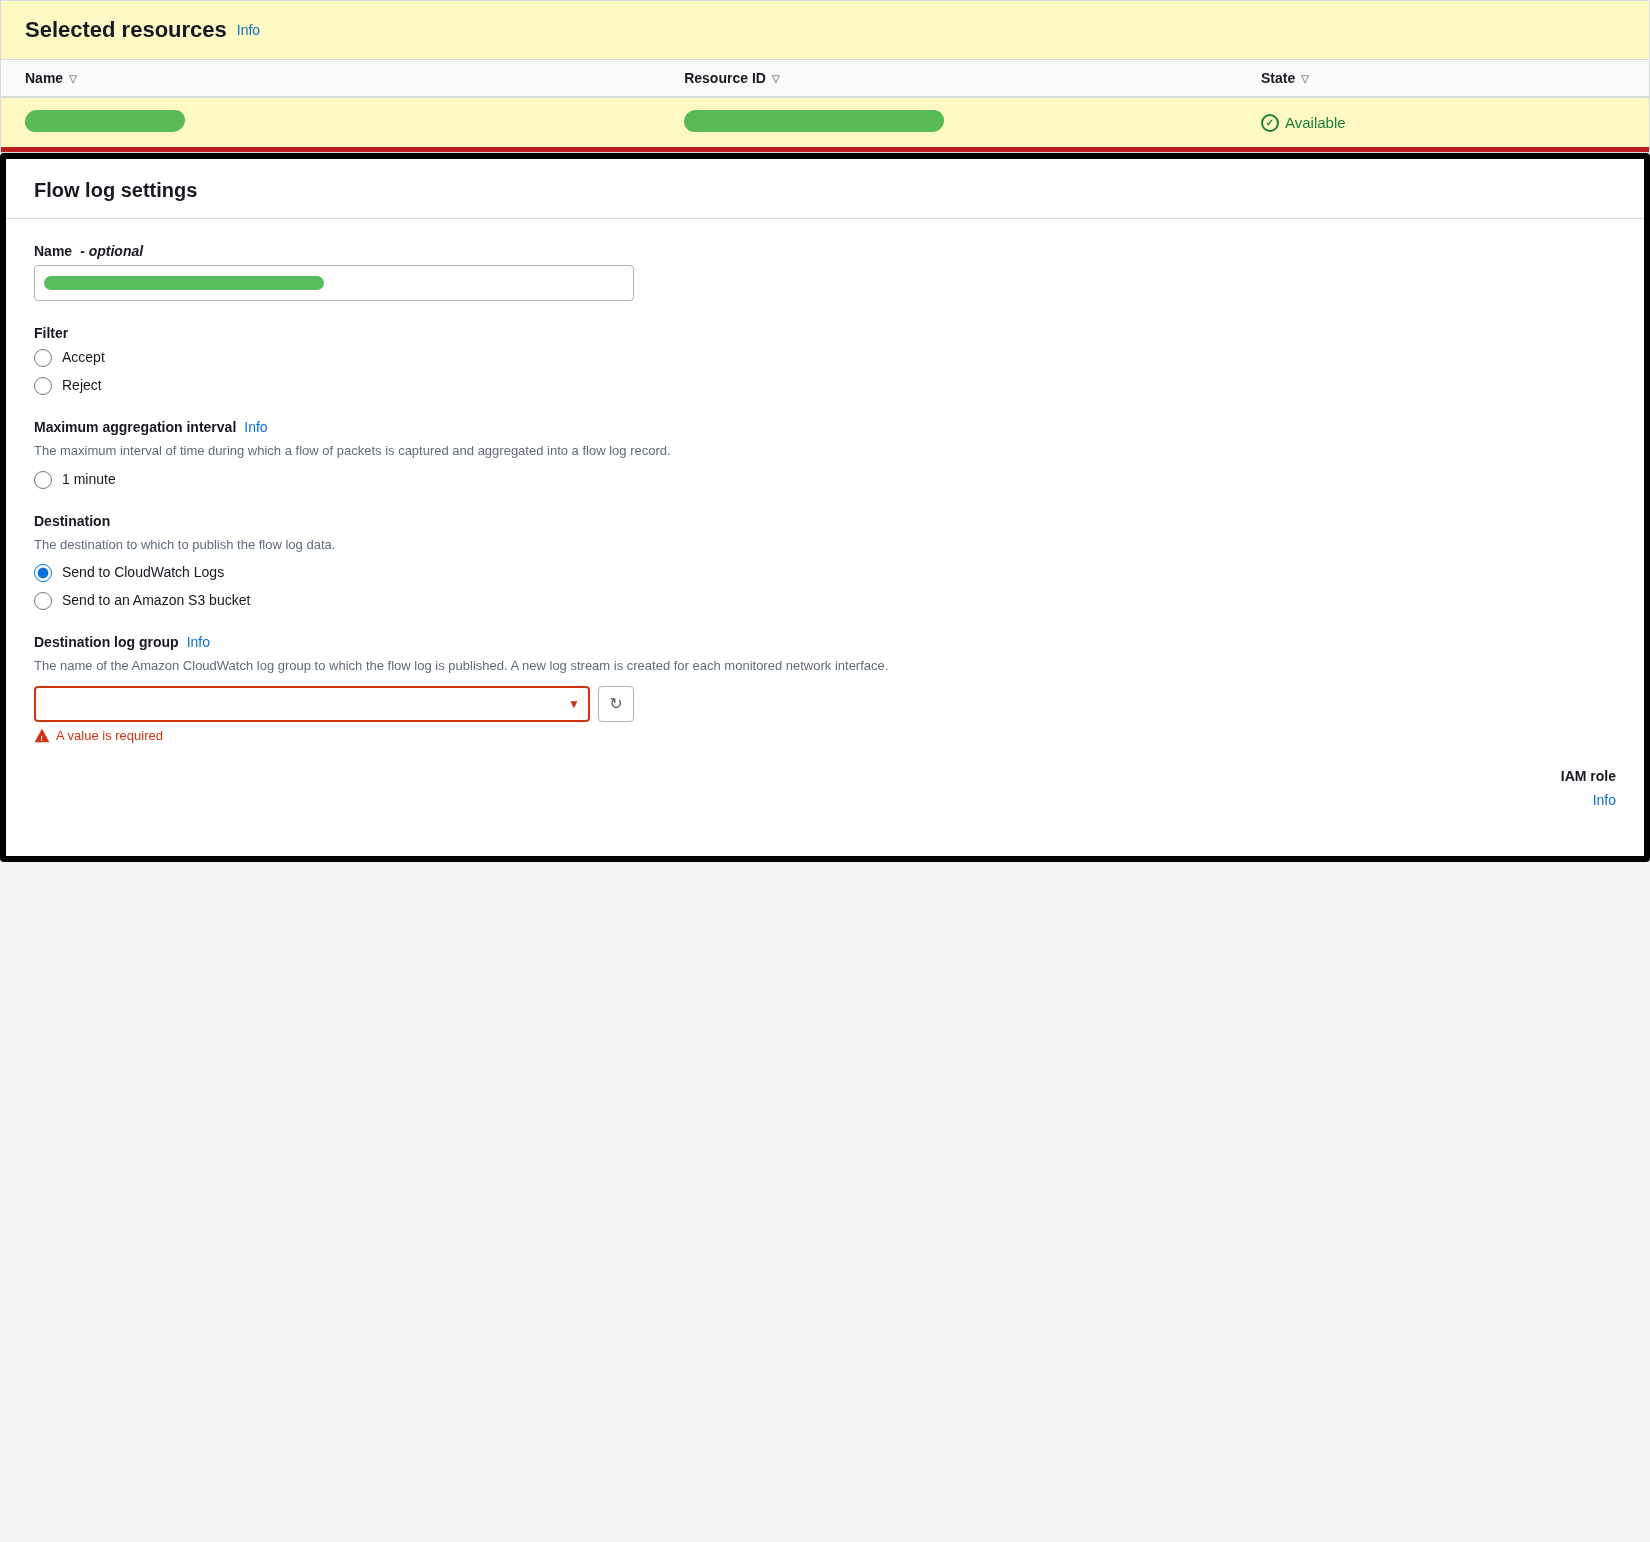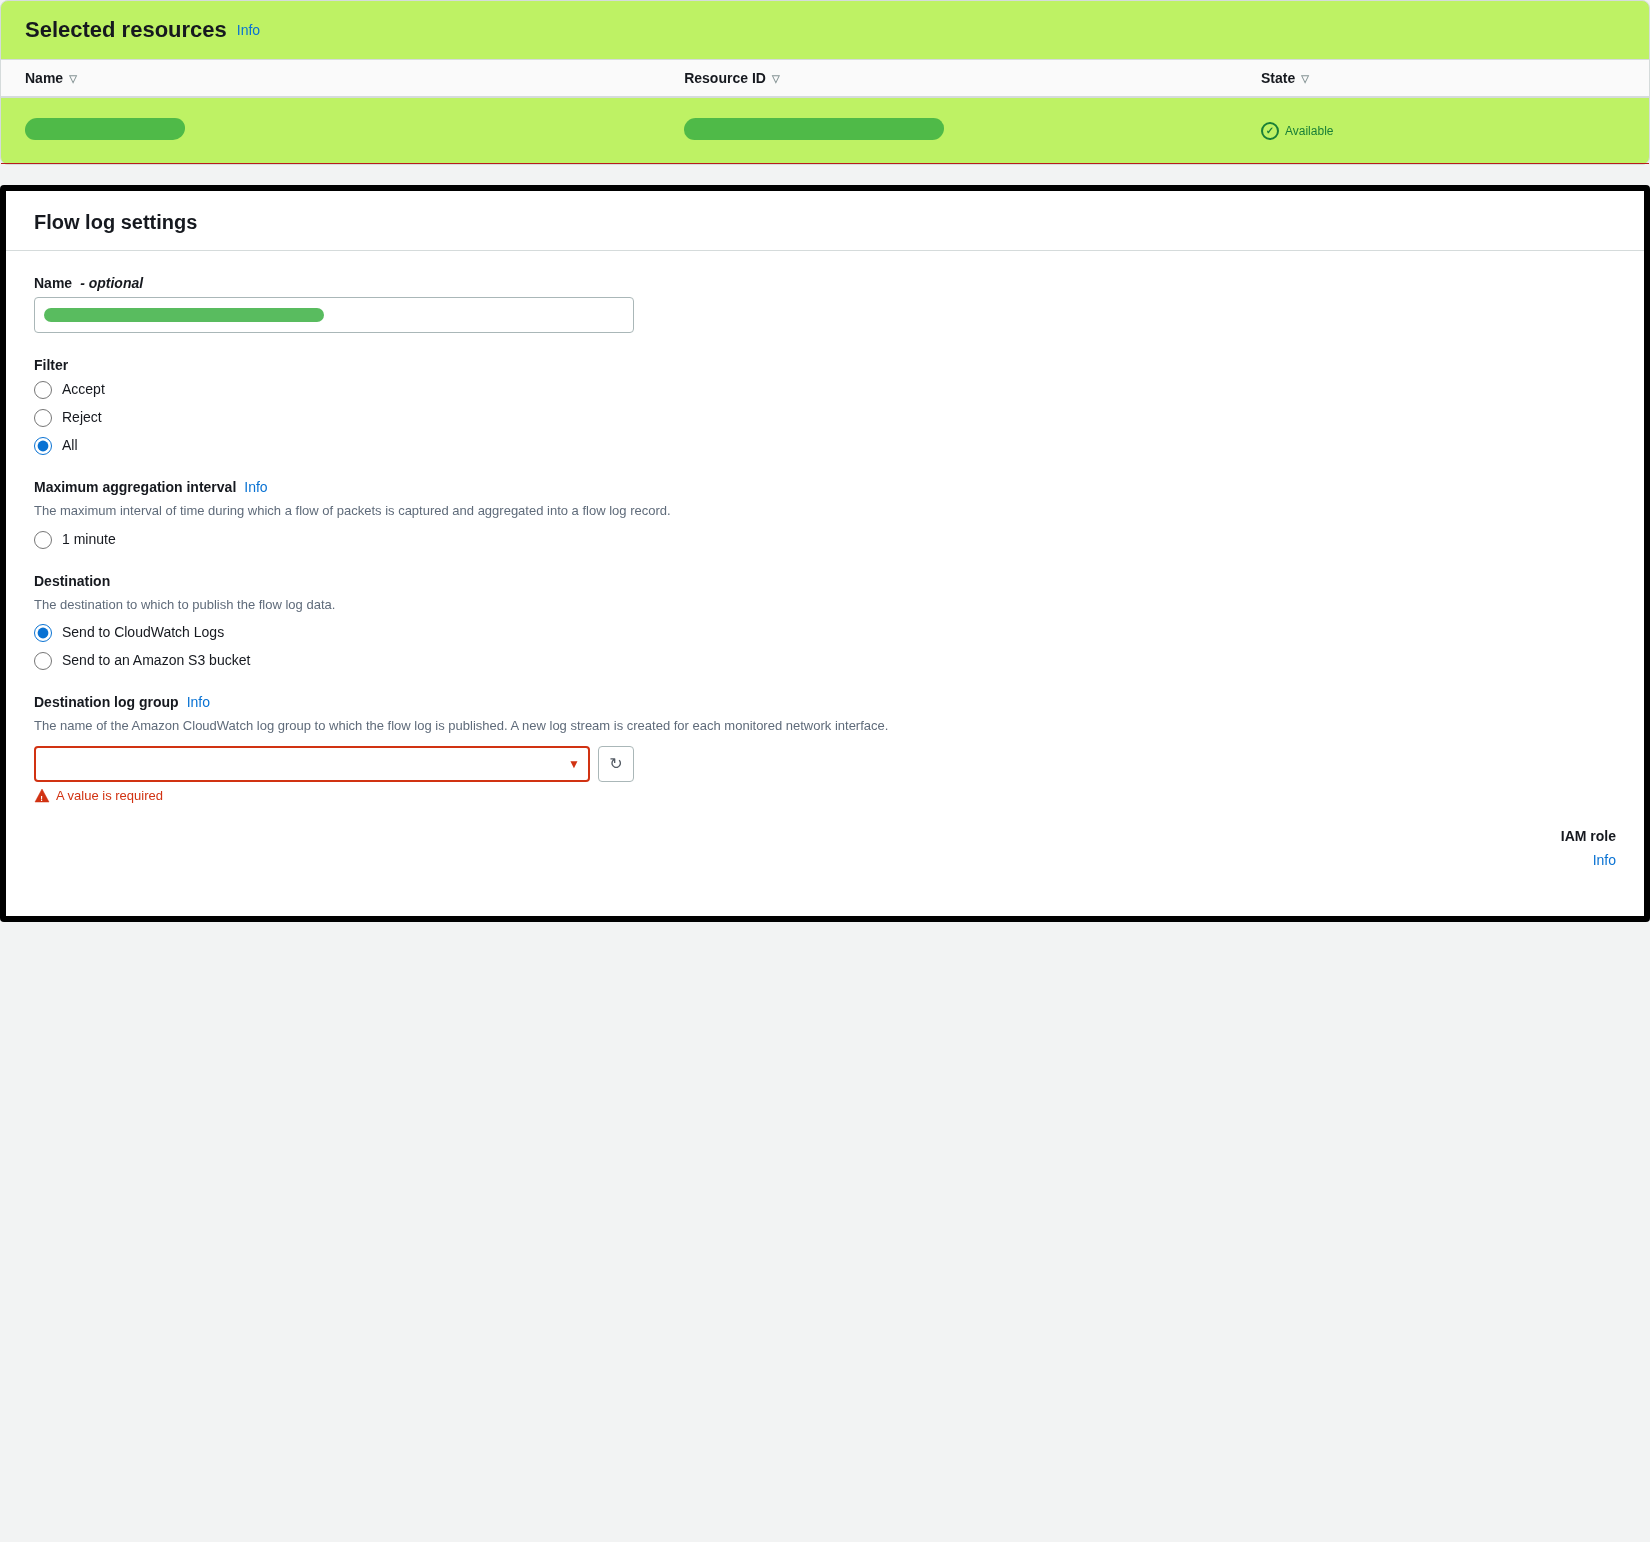--- a/index.html
+++ b/index.html
@@ -10,24 +10,24 @@
       color: #16191f;
     }
 
     .page-wrapper {
       background: #f2f3f3;
       padding: 0;
     }
 
     
     .selected-resources-section {
-      background: #bef264;
+      background: #fef9c3;
       border: 1px solid #d5dbdb;
-      border-radius: 8px;
-      margin-bottom: 20px;
+      border-radius: 0;
+      margin-bottom: 0;
     }
 
     .section-header {
       padding: 16px 24px;
       border-bottom: 1px solid #d5dbdb;
       display: flex;
       align-items: center;
       gap: 10px;
     }
 
@@ -71,23 +71,23 @@
       gap: 6px;
       cursor: pointer;
     }
 
     .resources-table th .sort-icon {
       color: #879596;
       font-size: 10px;
     }
 
     .resources-table td {
-      padding: 20px 24px;
-      border-bottom: 1px solid #b91c1c;
-      font-size: 12px;
+      padding: 12px 24px;
+      border-bottom: 5px solid #b91c1c;
+      font-size: 15px;
       vertical-align: middle;
     }
 
     .col-name { width: 40%; }
     .col-resource-id { width: 35%; }
     .col-state { width: 25%; }
 
     .state-available {
       display: flex;
       align-items: center;
@@ -379,24 +379,20 @@
         </div>
         <div class="radio-group">
           <label class="radio-item">
             <input type="radio" class="radio-input" name="filter" value="accept" style="">
             <span>Accept</span>
           </label>
           <label class="radio-item">
             <input type="radio" class="radio-input" name="filter" value="reject" style="">
             <span>Reject</span>
           </label>
-          <label class="radio-item">
-            <input type="radio" class="radio-input" name="filter" value="all" checked="" style="">
-            <span>All</span>
-          </label>
         </div>
       </div>
 
       <div class="form-group">
         <div class="form-label">
           <span>Maximum aggregation interval</span>
           <a class="info-link" href="#">Info</a>
         </div>
         <p class="form-description">The maximum interval of time during which a flow of packets is captured and aggregated into a flow log record.</p>
         <div class="radio-group">

